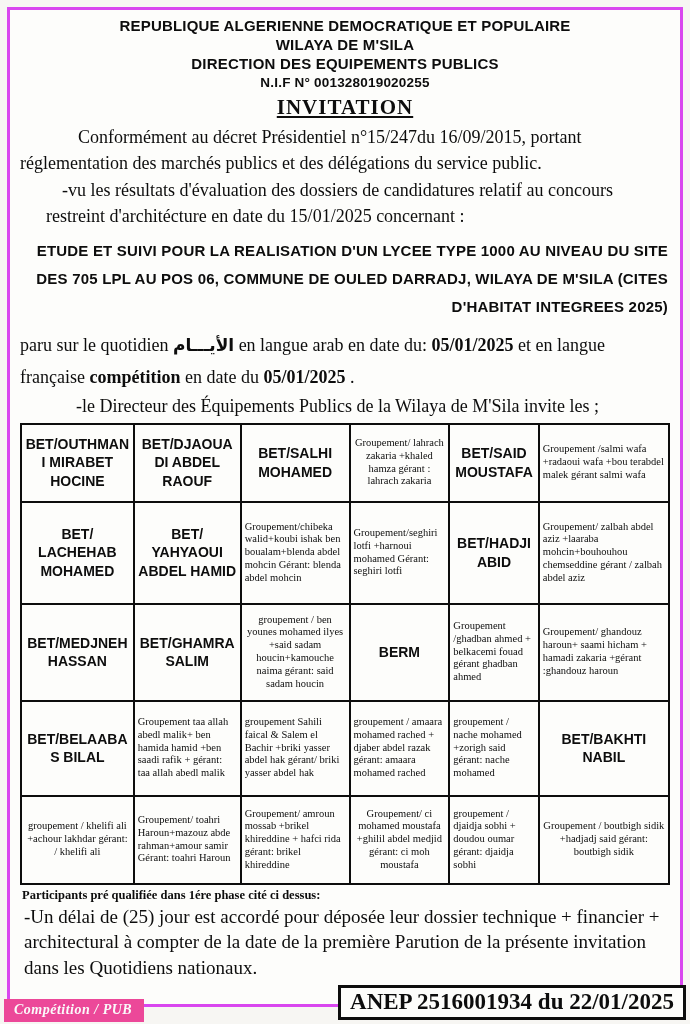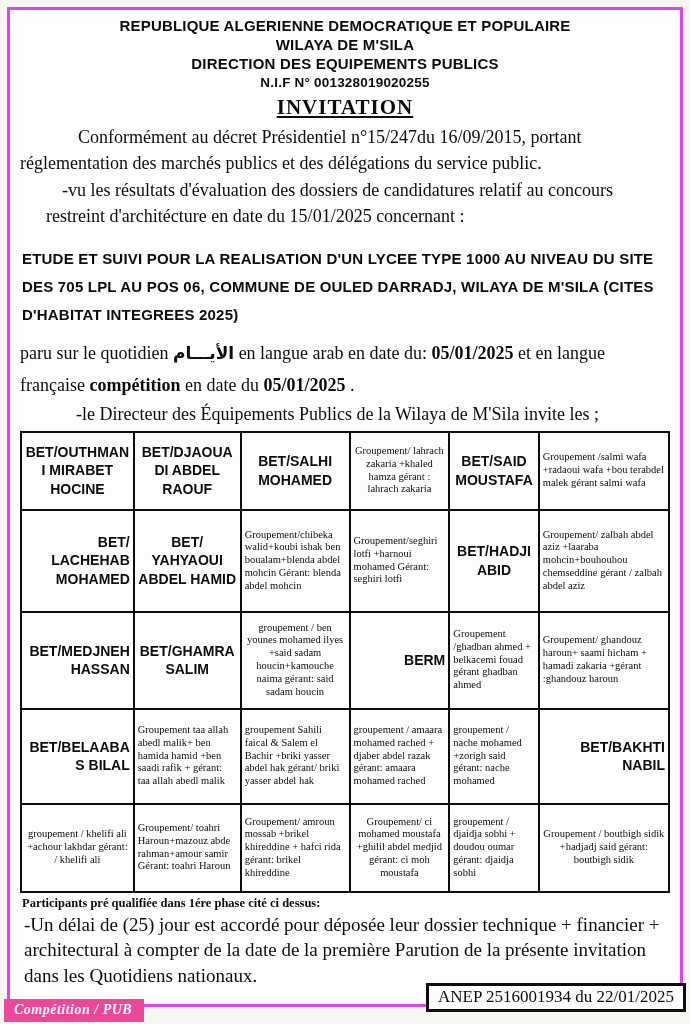--- a/index.html
+++ b/index.html
@@ -20,21 +20,21 @@
   .hline.nif{font-size:13.5px;}
   .title{
     text-align:center;font-family:"Liberation Serif", serif;font-weight:bold;
     font-size:21px;letter-spacing:1px;text-decoration:underline;margin:3px 0 4px 0;
   }
   .para{font-size:18px;line-height:1.45;margin:1px 0;}
   .p1{text-indent:58px;}
   .p2{margin-left:26px;text-indent:16px;}
   .subject{
     font-family:"Liberation Sans", sans-serif;font-weight:bold;
-    font-size:15px;line-height:1.85;text-align:left;margin:16px 2px 8px 2px;
+    font-size:15px;line-height:1.85;text-align:right;margin:8px 2px 8px 2px;
     letter-spacing:.2px;
   }
   .paru{font-size:18px;line-height:1.8;margin:0;}
   .paru b{font-size:18px;}
   .arabic{font-family:"DejaVu Sans", sans-serif;font-weight:bold;font-size:17px;}
   .p4{margin-left:8px;font-size:17.5px;line-height:1.4;}
   .p5{text-indent:56px;font-size:18px;margin:0 0 3px 0;}
   table.grid{
     width:100%;border-collapse:collapse;table-layout:fixed;
     border:2px solid #0d0d0d;
@@ -45,34 +45,34 @@
   }
   td.bold{
     font-family:"Liberation Sans", sans-serif;font-weight:bold;
     font-size:14px;line-height:1.3;text-align:center;
   }
   td.small{
     font-family:"Liberation Serif", serif;font-size:10.5px;line-height:1.22;
     text-align:left;
   }
   td.tc{text-align:center;}
-  td.tl{text-align:right;}
+  td.tl{text-align:center;}
   .r0 td{height:72px;} .r1 td{height:96px;} .r2 td{height:91px;}
   .r3 td{height:89px;} .r4 td{height:82px;}
   .note1{font-size:12.5px;font-weight:bold;margin:3px 0 0 2px;}
   .note2{font-size:19px;line-height:1.35;margin:1px 0 0 4px;}
   .stamp-left{
     position:absolute;left:4px;bottom:2px;background:#ec4899;color:#fafafa;
     font-family:"Liberation Serif", serif;font-style:italic;font-weight:bold;
     font-size:14px;padding:3px 12px 4px 10px;letter-spacing:.5px;
   }
   .anep-box{
-    position:absolute;right:4px;bottom:12px;background:#fdfdfb;
+    position:absolute;right:4px;bottom:4px;background:#fdfdfb;
     border:3px solid #0d0d0d;font-family:"Liberation Serif", serif;
-    font-weight:normal;font-size:17px;padding:1px 9px 2px 9px;white-space:nowrap;
+    font-weight:bold;font-size:23px;padding:1px 9px 2px 9px;white-space:nowrap;
   }
 </style>
 </head>
 <body>
 
 <div class="page">
 
   <div class="hline">REPUBLIQUE ALGERIENNE DEMOCRATIQUE ET POPULAIRE</div>
   <div class="hline">WILAYA  DE  M'SILA</div>
   <div class="hline">DIRECTION DES EQUIPEMENTS PUBLICS</div>

